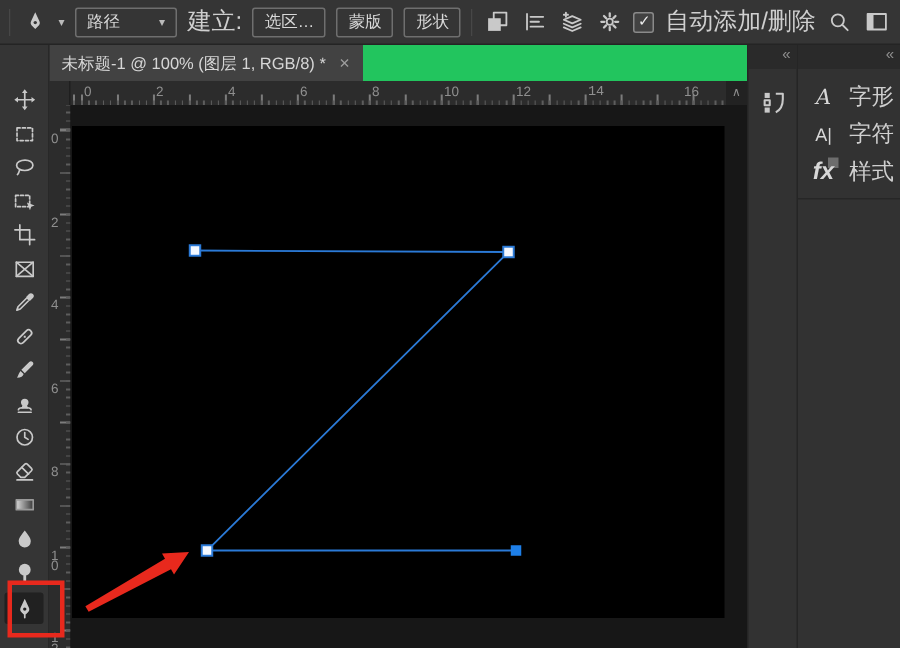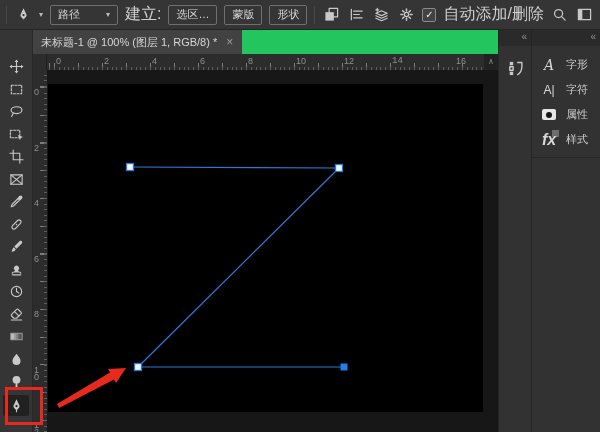--- a/index.html
+++ b/index.html
@@ -71,21 +71,21 @@
   .prows{margin-top:6px}
   .prow{height:25px;display:flex;align-items:center;gap:8px;padding-left:8px}
   .picon{width:18px;height:17px;display:flex;align-items:center;justify-content:center;color:#d8d8d8;position:relative}
   .picon.serif{font-family:"DejaVu Serif","Liberation Serif",serif;font-style:italic;font-size:14px}
   .picon.sans{font-size:12px}
   .picon.fx{font-style:italic;font-weight:bold;font-size:16px}
   .picon.fx .sq{position:absolute;right:-1px;top:-1px;width:7px;height:7px;background:#6d6d6d;z-index:0}
   .picon.fx .t{position:relative;z-index:1}
   .propicon{width:14px;height:11px;background:#e6e6e6;border-radius:2px;display:flex;align-items:center;justify-content:center}
   .propicon .dot{width:6px;height:6px;border-radius:50%;background:#161616}
-  .plabel{font-size:11px;color:#cfcfcf}
+  .plabel{font-size:15px;color:#cfcfcf}
   .pdivider{border-top:1px solid #262626;margin-top:5px}
 
   
   #overlay{position:absolute;left:0;top:0;width:600px;height:432px;z-index:50;pointer-events:none}
   .annotation-box{position:absolute;left:5px;top:387px;width:32px;height:32px;border:3px solid #e8291d;z-index:60;pointer-events:none}
 </style>
 </head>
 <body>
 
 <div class="options-bar">
@@ -308,28 +308,20 @@
   <div class="prows" id="prows">
       <div class="prow">
         <span class="picon serif">A</span>
         <span class="plabel">字形</span>
       </div>
       <div class="prow">
         <span class="picon sans">A|</span>
         <span class="plabel">字符</span>
       </div>
       <div class="prow">
-        <span class="picon">
-          <span class="propicon">
-            <span class="dot"></span>
-          </span>
-        </span>
-        <span class="plabel">属性</span>
-      </div>
-      <div class="prow">
         <span class="picon fx">
           <span class="sq"></span>
           <span class="t">fx</span>
         </span>
         <span class="plabel">样式</span>
       </div>
     </div>
   <div class="pdivider"></div>
 </div>
 

